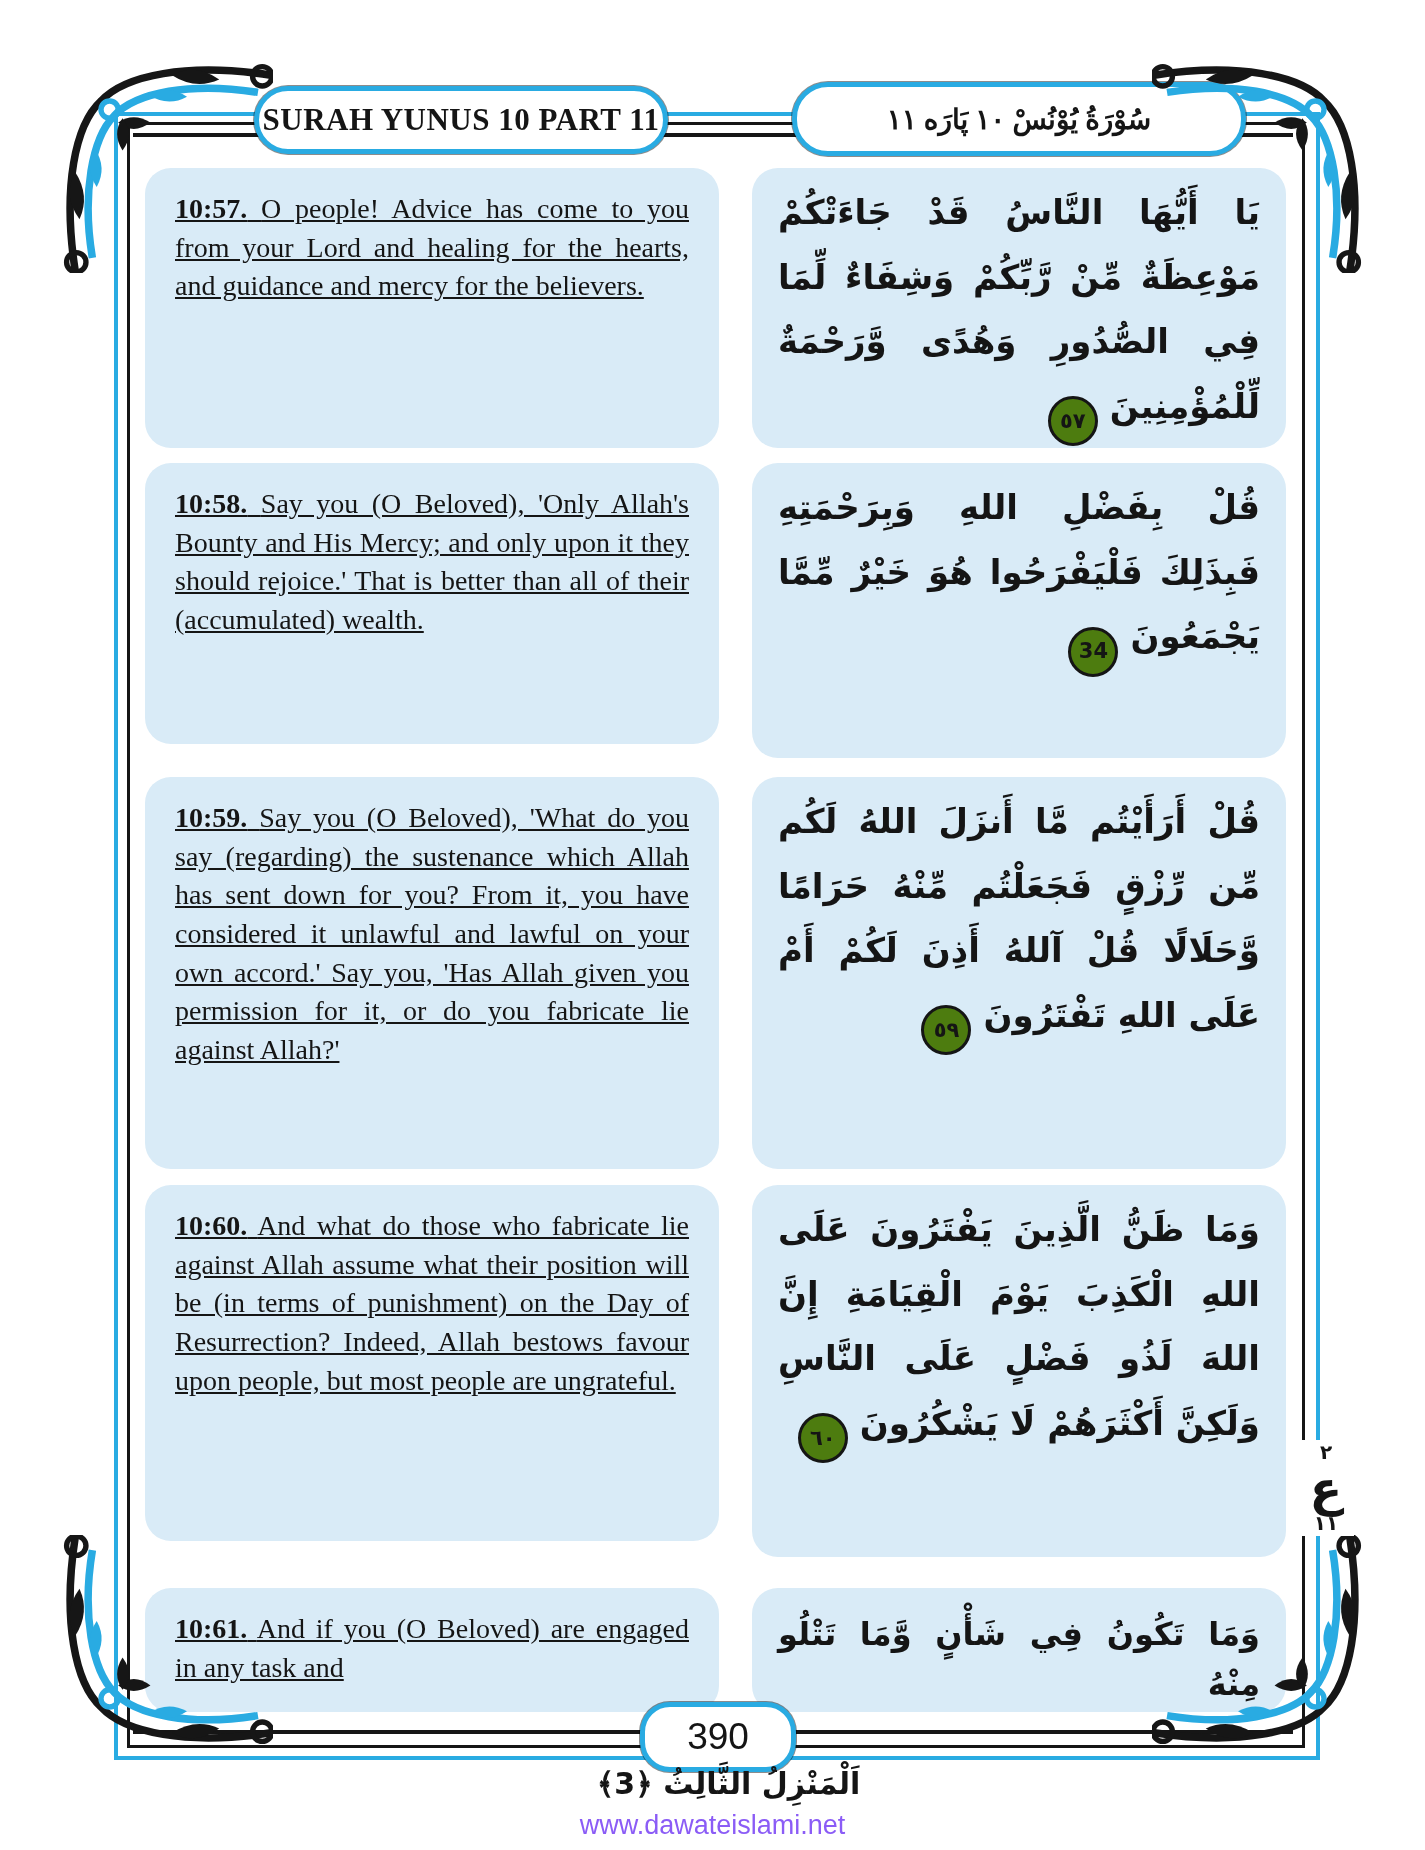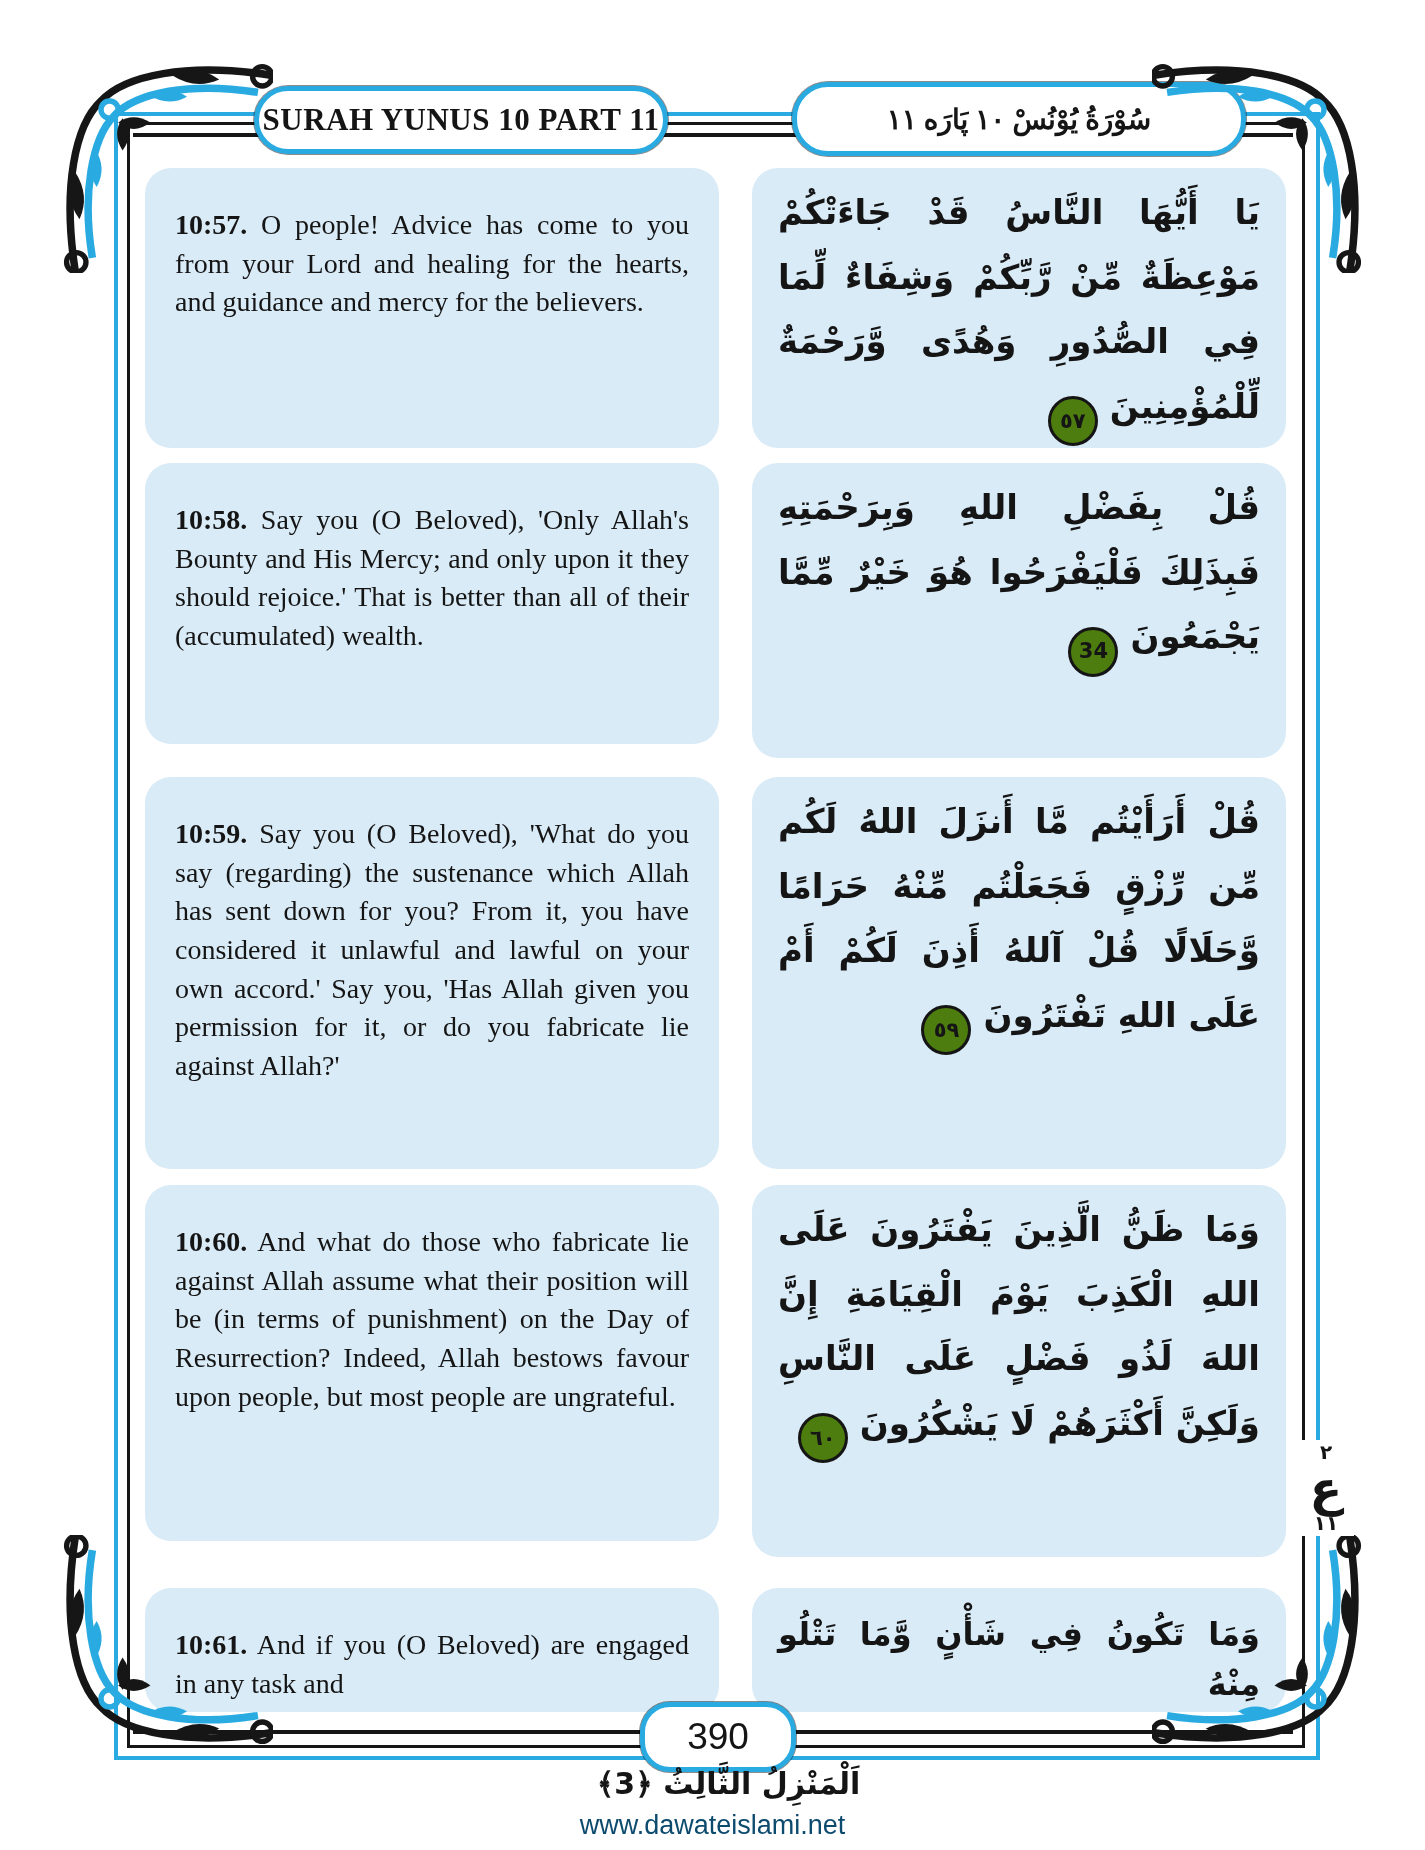--- a/index.html
+++ b/index.html
@@ -20,40 +20,40 @@
     display:flex;align-items:center;justify-content:center;z-index:5;
     box-shadow:0 0 0 1px rgba(0,0,0,.45);}
   .pill-left{left:254px;top:86px;width:404px;height:58px;font-weight:bold;font-size:31px;letter-spacing:.5px;}
   .pill-right{left:792px;top:82px;width:444px;height:64px;font-family:Liberation Serif, serif;
     font-weight:bold;font-size:28px;direction:rtl;}
   .pill-page{left:640px;top:1702px;width:146px;height:60px;border-radius:30px;
     font-family:"Liberation Sans",sans-serif;font-weight:normal;font-size:37px;}
   
   .box{position:absolute;background:#D9EBF7;border-radius:26px;overflow:hidden;z-index:2;}
   .en{left:145px;width:574px;}
-  .en p{margin:0;padding:38px 30px;text-align:justify;font-size:28px;line-height:1.38;}
+  .en p{margin:0;padding:22px 30px;text-align:justify;font-size:28px;line-height:1.38;text-decoration:underline;}
   .vnum{font-weight:bold;}
   .ar{left:752px;width:534px;direction:rtl;text-align:justify;
     font-family:"DejaVu Sans",sans-serif;font-weight:700;font-size:34px;line-height:1.9;
     padding:12px 26px;box-sizing:border-box;}
   .ar-last{font-size:32px;line-height:1.55;padding-top:22px;}
   .circle-num{display:inline-flex;align-items:center;justify-content:center;
     width:44px;height:44px;border:3px solid #151515;border-radius:50%;
     font-size:21px;font-weight:bold;margin:0 12px;vertical-align:-10px;line-height:1;background:#4d7c0f;}
   .circle-num:empty{display:none;}
   
   .ruku{position:absolute;left:1298px;top:1440px;width:56px;text-align:center;z-index:7;
     font-family:"DejaVu Sans",sans-serif;font-weight:bold;background:#fff;padding:2px 0;}
   .ruku .small{font-size:20px;line-height:1.05;display:block;}
   .ruku .ain{font-size:48px;line-height:1.05;display:block;}
   
   .manzil{position:absolute;left:16px;top:1766px;width:100%;text-align:center;z-index:7;
     font-family:"DejaVu Sans",sans-serif;font-weight:bold;font-size:30px;direction:rtl;}
   .website{position:absolute;left:0;top:1810px;width:100%;text-align:center;z-index:7;
-    font-family:"Liberation Sans",sans-serif;font-size:27px;color:#0c4a6e;text-decoration:none;display:block;}
+    font-family:"Liberation Sans",sans-serif;font-size:27px;color:#8b5cf6;text-decoration:none;display:block;}
   
   .corner{position:absolute;width:215px;height:215px;z-index:6;}
   .tl{left:58px;top:58px;}
   .tr{right:58px;top:58px;transform:scaleX(-1);}
   .bl{left:58px;bottom:100px;transform:scaleY(-1);}
   .br{right:58px;bottom:100px;transform:scale(-1,-1);}
 </style>
 </head>
 <body>
 

